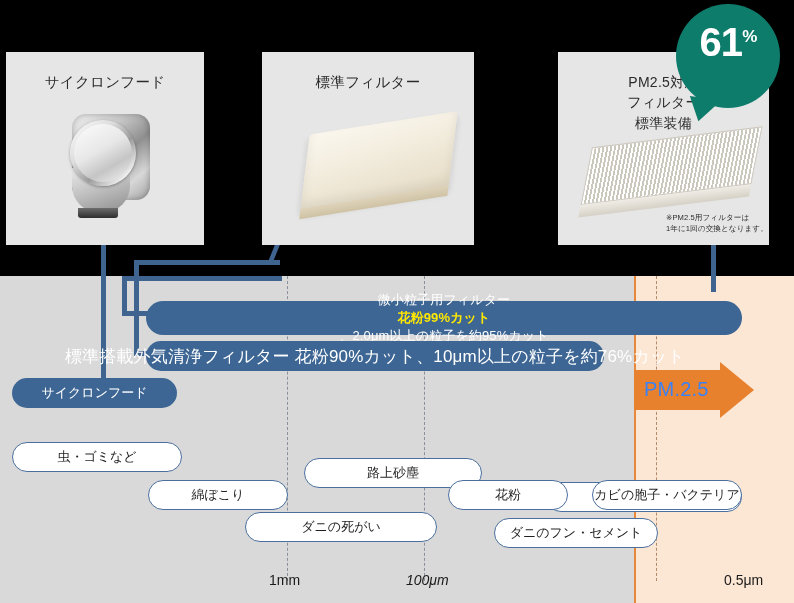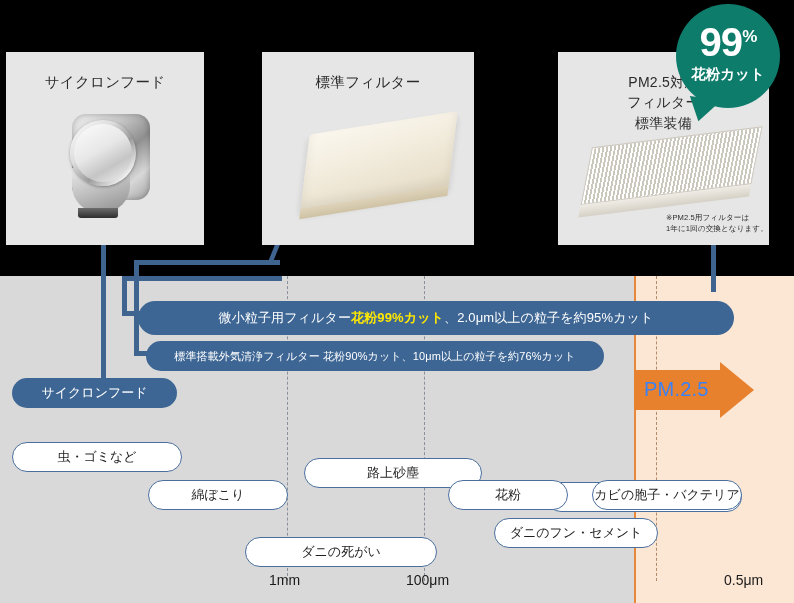--- a/index.html
+++ b/index.html
@@ -158,22 +158,22 @@
   .banner {
     position: absolute;
     background: #3d6694;
     border-radius: 17px;
     color: #fff;
     display: flex; align-items: center; justify-content: center;
     font-size: 13px;
     letter-spacing: .01em;
     white-space: nowrap;
   }
-  #banner-fine { left: 138px; top: 301px; width: 596px; height: 34px; }
-  #banner-std  { left: 146px; top: 341px; width: 458px; height: 30px; font-size: 11px; }
+  #banner-fine { left: 146px; top: 301px; width: 596px; height: 34px; flex-direction: column; }
+  #banner-std  { left: 146px; top: 341px; width: 458px; height: 30px; font-size: 17px; }
   .hl { color: #ffe800; font-weight: bold; }
 
   #pill-cyclone {
     position: absolute; left: 12px; top: 378px; width: 165px; height: 30px;
     background: #3d6694; border-radius: 15px; color: #fff;
     display:flex; align-items:center; justify-content:center;
     font-size: 13px;
   }
 
   
@@ -256,22 +256,21 @@
 標準装備</div>
     <div class="pm-filter">
       <div class="pm-top"></div>
       <div class="pm-edge"></div>
     </div>
     <div class="note">※PM2.5用フィルターは
 1年に1回の交換となります。</div>
   </div>
 
   <div id="badge">
-    <span class="b-num"><span>99</span><span class="b-pct">%</span></span>
-    <span class="b-sub">花粉カット</span>
+    <span class="b-num"><span>61</span><span class="b-pct">%</span></span>
   </div>
 
   <div class="banner" id="banner-fine">
     <span>微小粒子用フィルター </span>
       <span class="hl">花粉99%カット</span>
       <span>、2.0μm以上の粒子を約95%カット</span>
   </div>
   <div class="banner" id="banner-std">標準搭載外気清浄フィルター 花粉90%カット、10μm以上の粒子を約76%カット</div>
 
   <div id="pill-cyclone">サイクロンフード</div>
@@ -282,24 +281,24 @@
     <div class="pm-text">PM.2.5</div>
   </div>
 
   <div id="particle-layer">
       <div class="ppill" style="left: 12px; top: 442px; width: 170px;">虫・ゴミなど</div>
       <div class="ppill" style="left: 304px; top: 442px; width: 178px; margin-top: 16px;">路上砂塵</div>
       <div class="ppill" style="left: 546px; top: 442px; width: 196px; margin-top: 40px;">黄砂</div>
       <div class="ppill" style="left: 148px; top: 480px; width: 140px; text-align: right;">綿ぼこり</div>
       <div class="ppill" style="left: 448px; top: 480px; width: 120px; text-align: center;">花粉</div>
       <div class="ppill" style="left: 592px; top: 480px; width: 150px;">カビの胞子・バクテリア</div>
-      <div class="ppill" style="left: 245px; top: 537px; width: 192px;">ダニの死がい</div>
+      <div class="ppill" style="left: 245px; top: 512px; width: 192px;">ダニの死がい</div>
       <div class="ppill" style="left: 494px; top: 518px; width: 164px;">ダニのフン・セメント</div>
     </div>
 
   <div id="axis-layer">
       <div class="axis-label" style="left: 269px;">1mm</div>
-      <div class="axis-label" style="left: 406px;">100μm</div>
+      <div class="axis-label" style="left: 406px; font-style: italic;">100μm</div>
       <div class="axis-label" style="left: 638px; margin-top: 32px;">1μm</div>
       <div class="axis-label" style="left: 724px;">0.5μm</div>
     </div>
 
 </div>
 
 </body></html>

